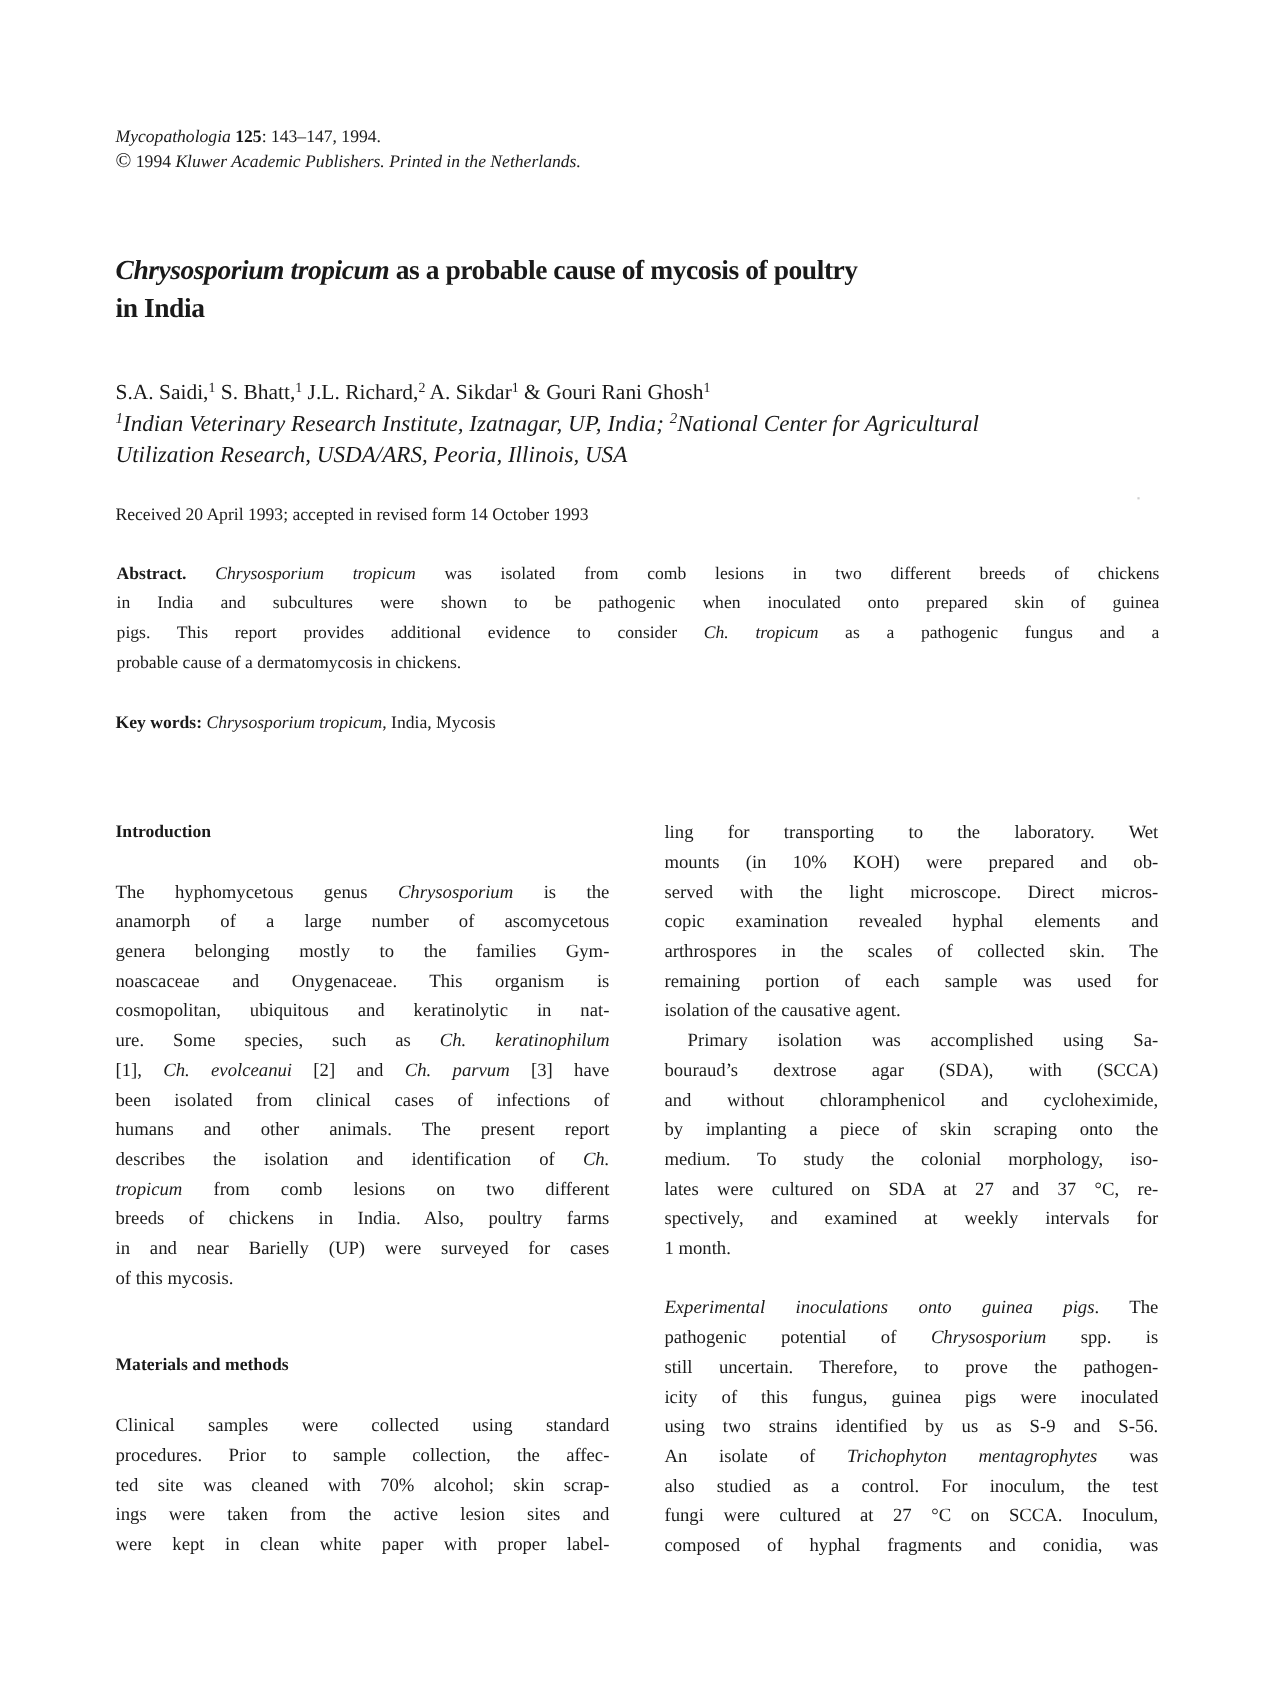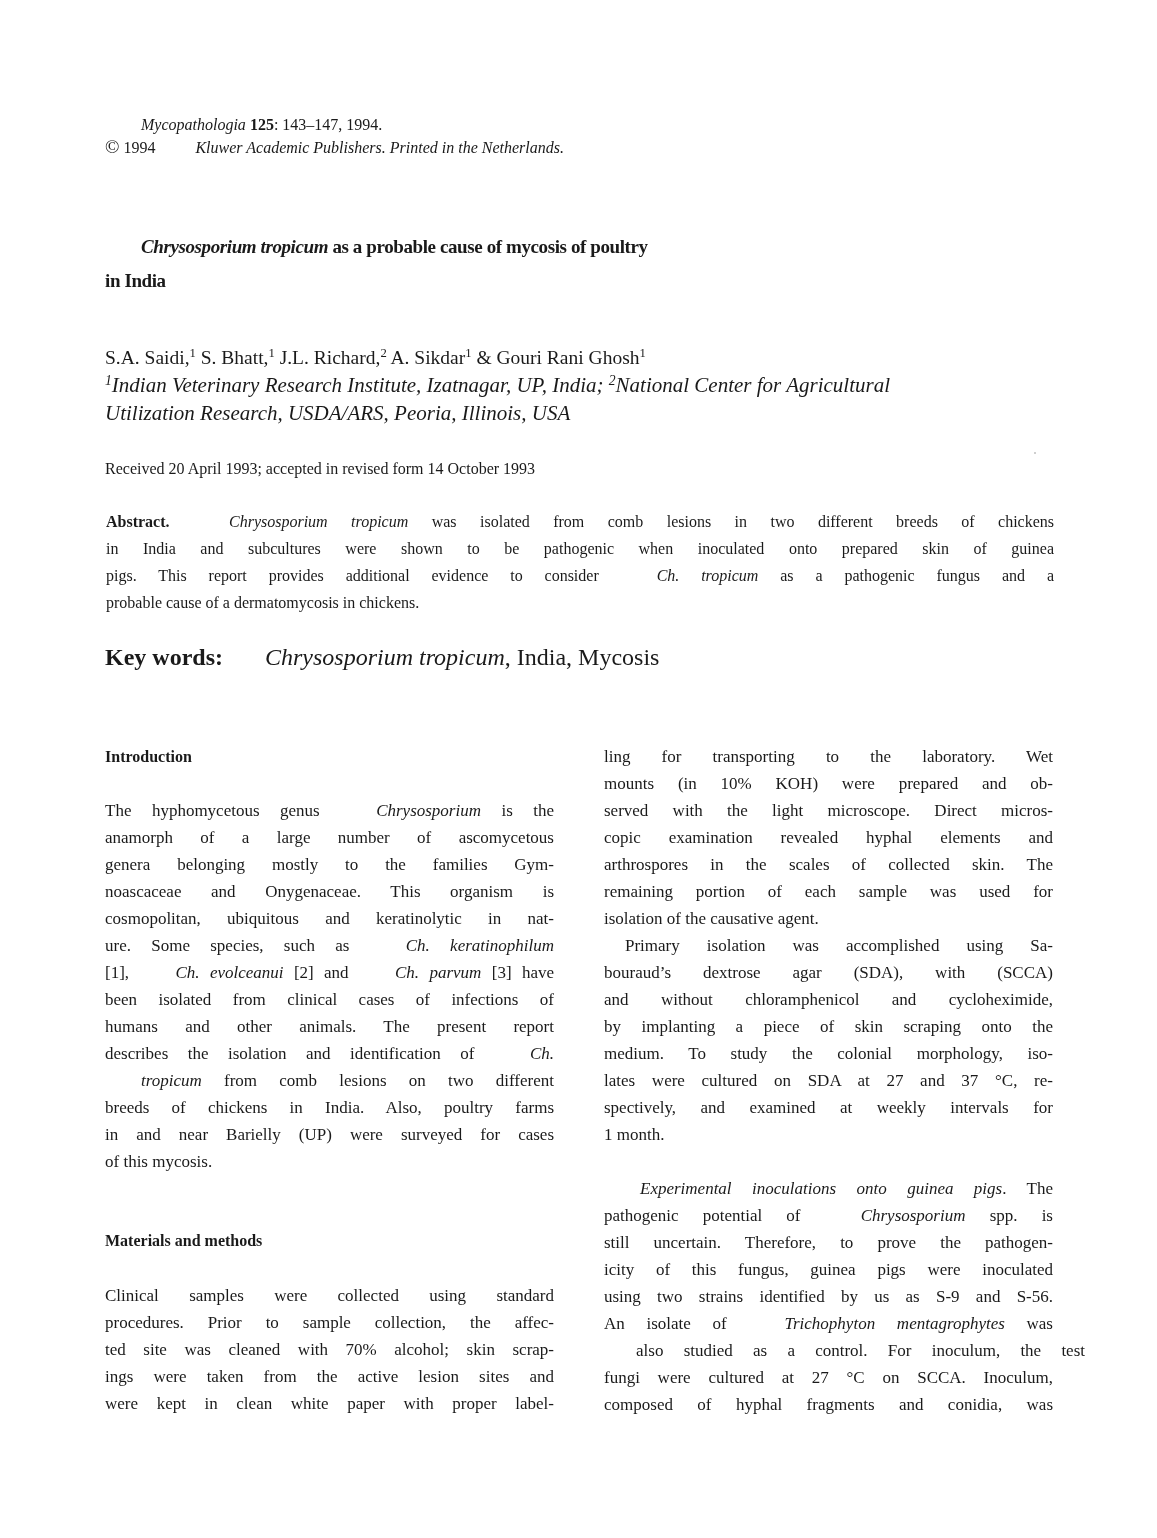--- a/index.html
+++ b/index.html
@@ -1,35 +1,35 @@
 <!DOCTYPE html>
 <html><head>
 <meta charset="utf-8">
 <style>
   html, body { margin: 0; padding: 0; background: #ffffff; }
   body { width: 1157px; height: 1538px; position: relative; overflow: hidden;
          font-family: "Liberation Serif", "DejaVu Serif", serif; color: #1a1a1a; }
   .abs { position: absolute; white-space: nowrap; }
   .journal { left: 105px; font-size: 16px; line-height: 22px; }
-  .title { left: 105px; font-size: 19px; font-weight: bold; line-height: 34px; letter-spacing: -0.4px; }
+  .title { left: 105px; font-size: 25px; font-weight: bold; line-height: 34px; letter-spacing: -0.4px; }
   .authors { left: 105px; font-size: 19.5px; line-height: 27px; }
   .affil { left: 105px; font-size: 21px; font-style: italic; line-height: 27px; }
   .received { left: 105px; font-size: 16px; line-height: 22px; }
   .abstract-line { left: 106px; font-size: 16px; line-height: 27px; width: 948px; text-align: justify; text-align-last: justify; white-space: normal; }
   .abstract-line.last { text-align-last: left; }
-  .kw { left: 105px; font-size: 24px; line-height: 27px; }
+  .kw { left: 105px; font-size: 16px; line-height: 27px; }
   .heading { left: 105px; font-size: 16px; font-weight: bold; line-height: 26px; }
   .col-line { font-size: 17px; line-height: 27px; width: 449px; white-space: normal;
               text-align: justify; text-align-last: justify; }
   .col-line.last { text-align-last: left; }
   .left-col { left: 105px; }
   .right-col { left: 604px; }
   .indent { text-indent: 21px; }
   sup { font-size: 65%; vertical-align: 0.55em; line-height: 0; }
-  i { font-style: italic; margin-left: 36px; }
+  i { font-style: italic; }
   b { font-weight: bold; }
   .speck { position: absolute; left: 1034px; top: 452px; width: 2px; height: 2px; background: #cfcfcf; }
 </style>
 </head>
 <body>
 
 <div class="abs journal" style="top:114px;"><i>Mycopathologia</i> <b>125</b><span>: 143–147, 1994.</span></div>
 <div class="abs journal" style="top:136px;"><span style="font-size:19px;">©</span><span> 1994 </span><i>Kluwer Academic Publishers. Printed in the Netherlands.</i></div>
 
 <div class="abs title" style="top:230px;"><i>Chrysosporium tropicum</i><span> as a probable cause of mycosis of poultry</span></div>
@@ -91,15 +91,15 @@
 <div class="abs col-line right-col" style="top:1067px;"><span>lates were cultured on SDA at 27 and 37 °C, re-</span></div>
 <div class="abs col-line right-col" style="top:1094px;"><span>spectively, and examined at weekly intervals for</span></div>
 <div class="abs col-line right-col last" style="top:1121px;"><span>1 month.</span></div>
 
 <div class="abs col-line right-col" style="top:1175px;"><i>Experimental inoculations onto guinea pigs</i><span>. The</span></div>
 <div class="abs col-line right-col" style="top:1202px;"><span>pathogenic potential of </span><i>Chrysosporium</i><span> spp. is</span></div>
 <div class="abs col-line right-col" style="top:1229px;"><span>still uncertain. Therefore, to prove the pathogen-</span></div>
 <div class="abs col-line right-col" style="top:1256px;"><span>icity of this fungus, guinea pigs were inoculated</span></div>
 <div class="abs col-line right-col" style="top:1283px;"><span>using two strains identified by us as S-9 and S-56.</span></div>
 <div class="abs col-line right-col" style="top:1310px;"><span>An isolate of </span><i>Trichophyton mentagrophytes</i><span> was</span></div>
-<div class="abs col-line right-col" style="top:1337px;margin-left:32px;"><span>also studied as a control. For inoculum, the test</span></div>
+<div class="abs col-line right-col" style="top:1337px;"><span>also studied as a control. For inoculum, the test</span></div>
 <div class="abs col-line right-col" style="top:1364px;"><span>fungi were cultured at 27 °C on SCCA. Inoculum,</span></div>
 <div class="abs col-line right-col" style="top:1391px;"><span>composed of hyphal fragments and conidia, was</span></div>
 
 </body></html>

